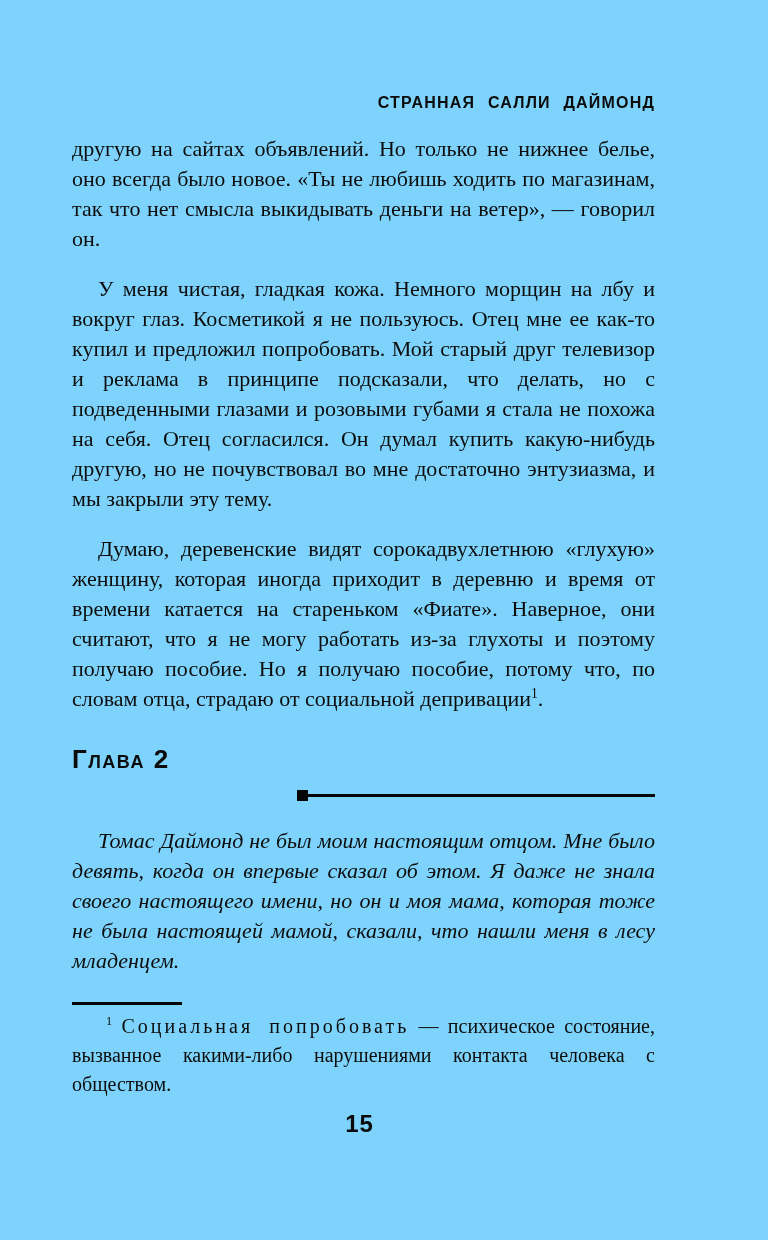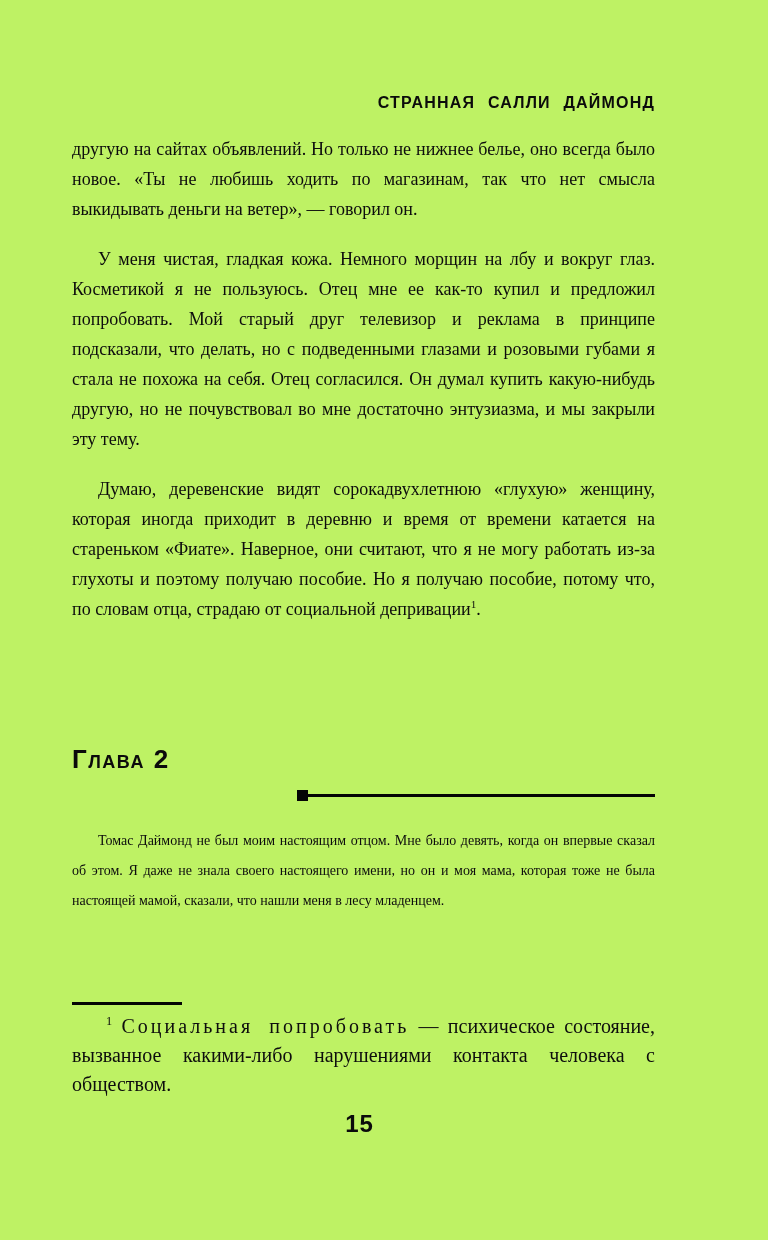--- a/index.html
+++ b/index.html
@@ -10,41 +10,41 @@
     width: 768px;
     height: 1240px;
     background: #ffffff;
     font-family: "Liberation Serif", "DejaVu Serif", serif;
     color: #0d0d0d;
   }
   .page {
     position: relative;
     width: 768px;
     height: 1240px;
-    background: #bef264;
+    background: #7dd3fc;
     overflow: hidden;
   }
   .abs-block {
     position: absolute;
     left: 72px;
     width: 583px;
   }
   .running-header {
     top: 94px;
     text-align: right;
     font-family: "Liberation Sans", "DejaVu Sans", sans-serif;
     font-weight: 700;
     font-size: 16px;
     letter-spacing: 1.2px;
     word-spacing: 7px;
     color: #0b0b0b;
   }
   .body-text {
     top: 134px;
-    font-size: 18px;
+    font-size: 22px;
     line-height: 30px;
     text-align: justify;
   }
   .body-text p {
     margin: 0;
   }
   .body-text p.indent {
     text-indent: 26px;
     margin-top: 20px;
   }
@@ -81,23 +81,24 @@
   .chapter-rule .rule-line {
     position: absolute;
     left: 6px;
     right: 0;
     top: 4px;
     height: 3px;
     background: #050505;
   }
   .chapter-body {
     top: 826px;
-    font-size: 14px;
+    font-size: 22px;
     line-height: 30px;
     text-align: justify;
+    font-style: italic;
   }
   .chapter-body p {
     margin: 0;
     text-indent: 26px;
   }
   .footnote-rule {
     position: absolute;
     top: 1002px;
     left: 72px;
     width: 110px;

